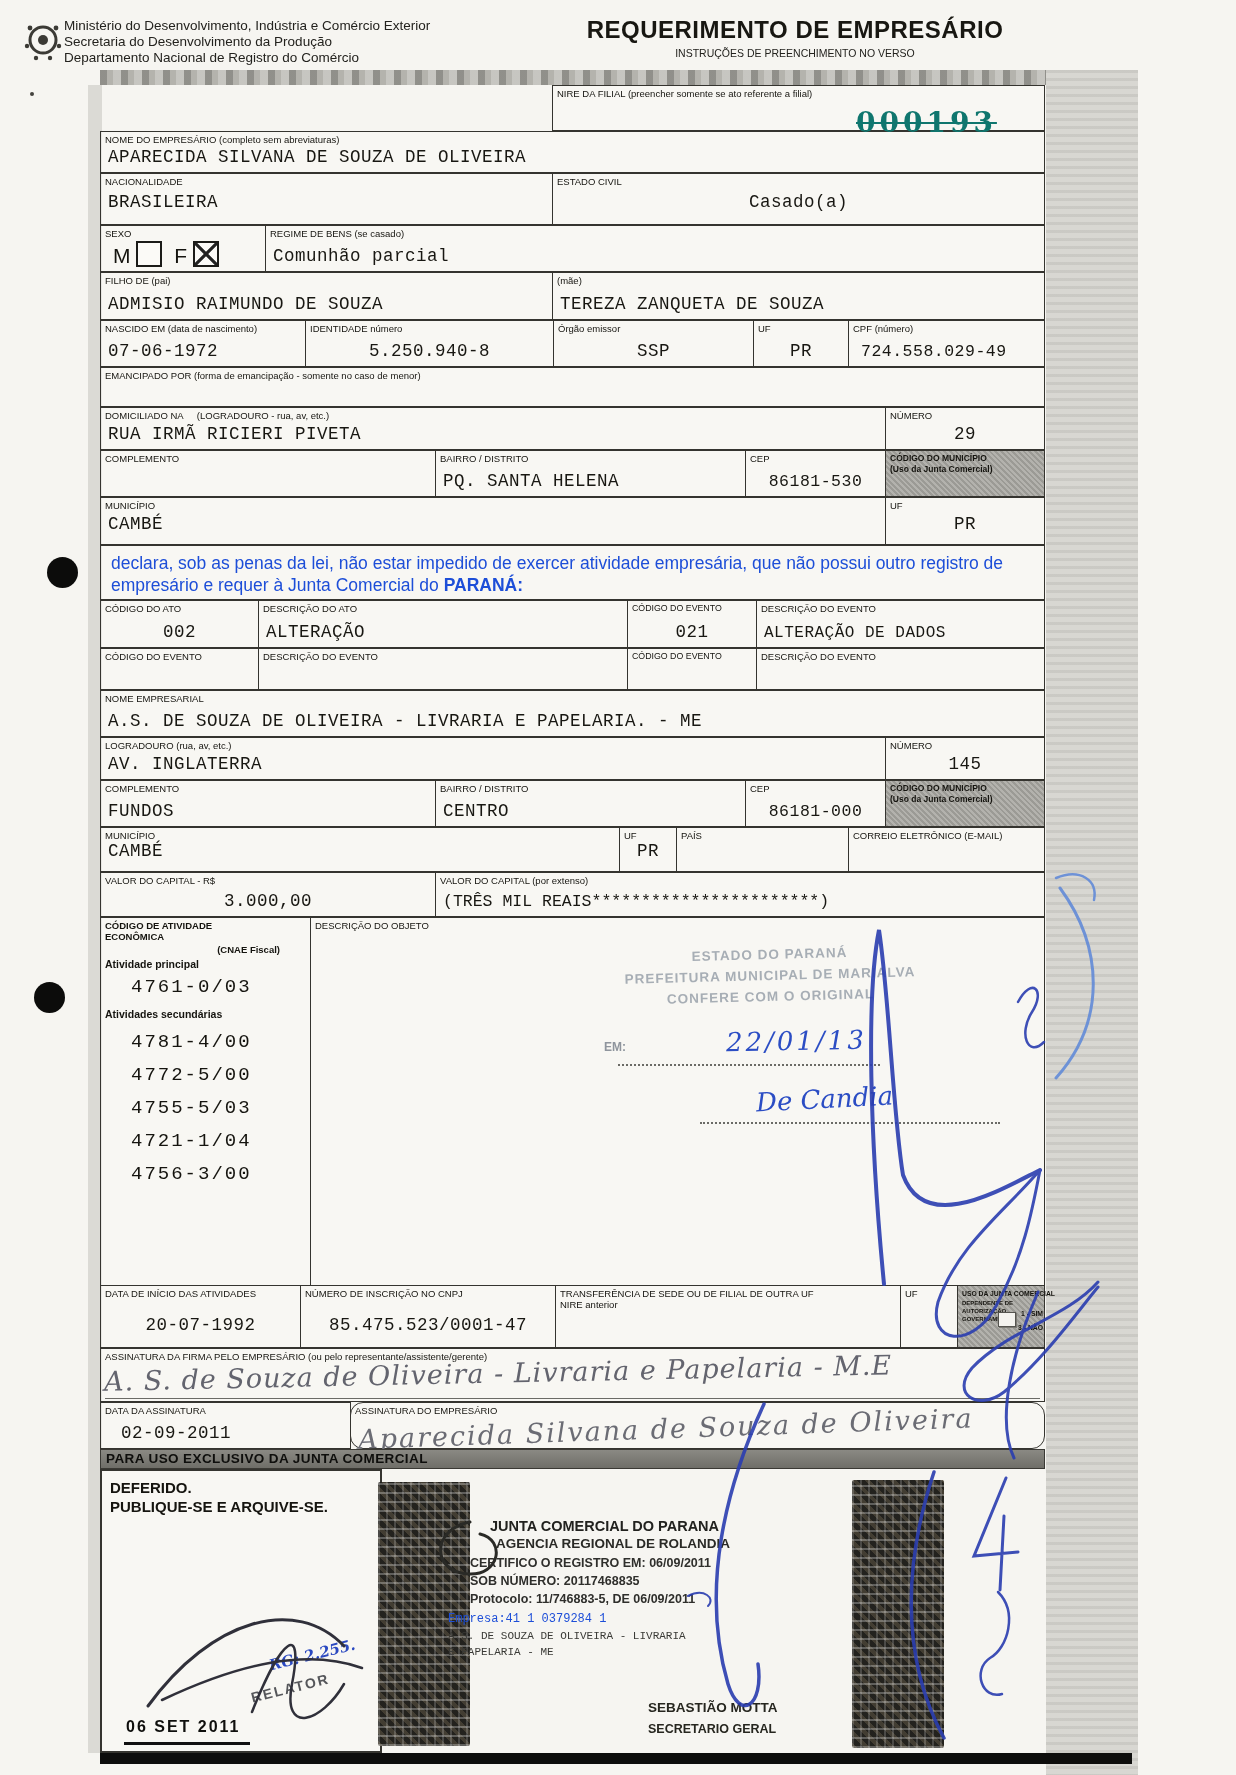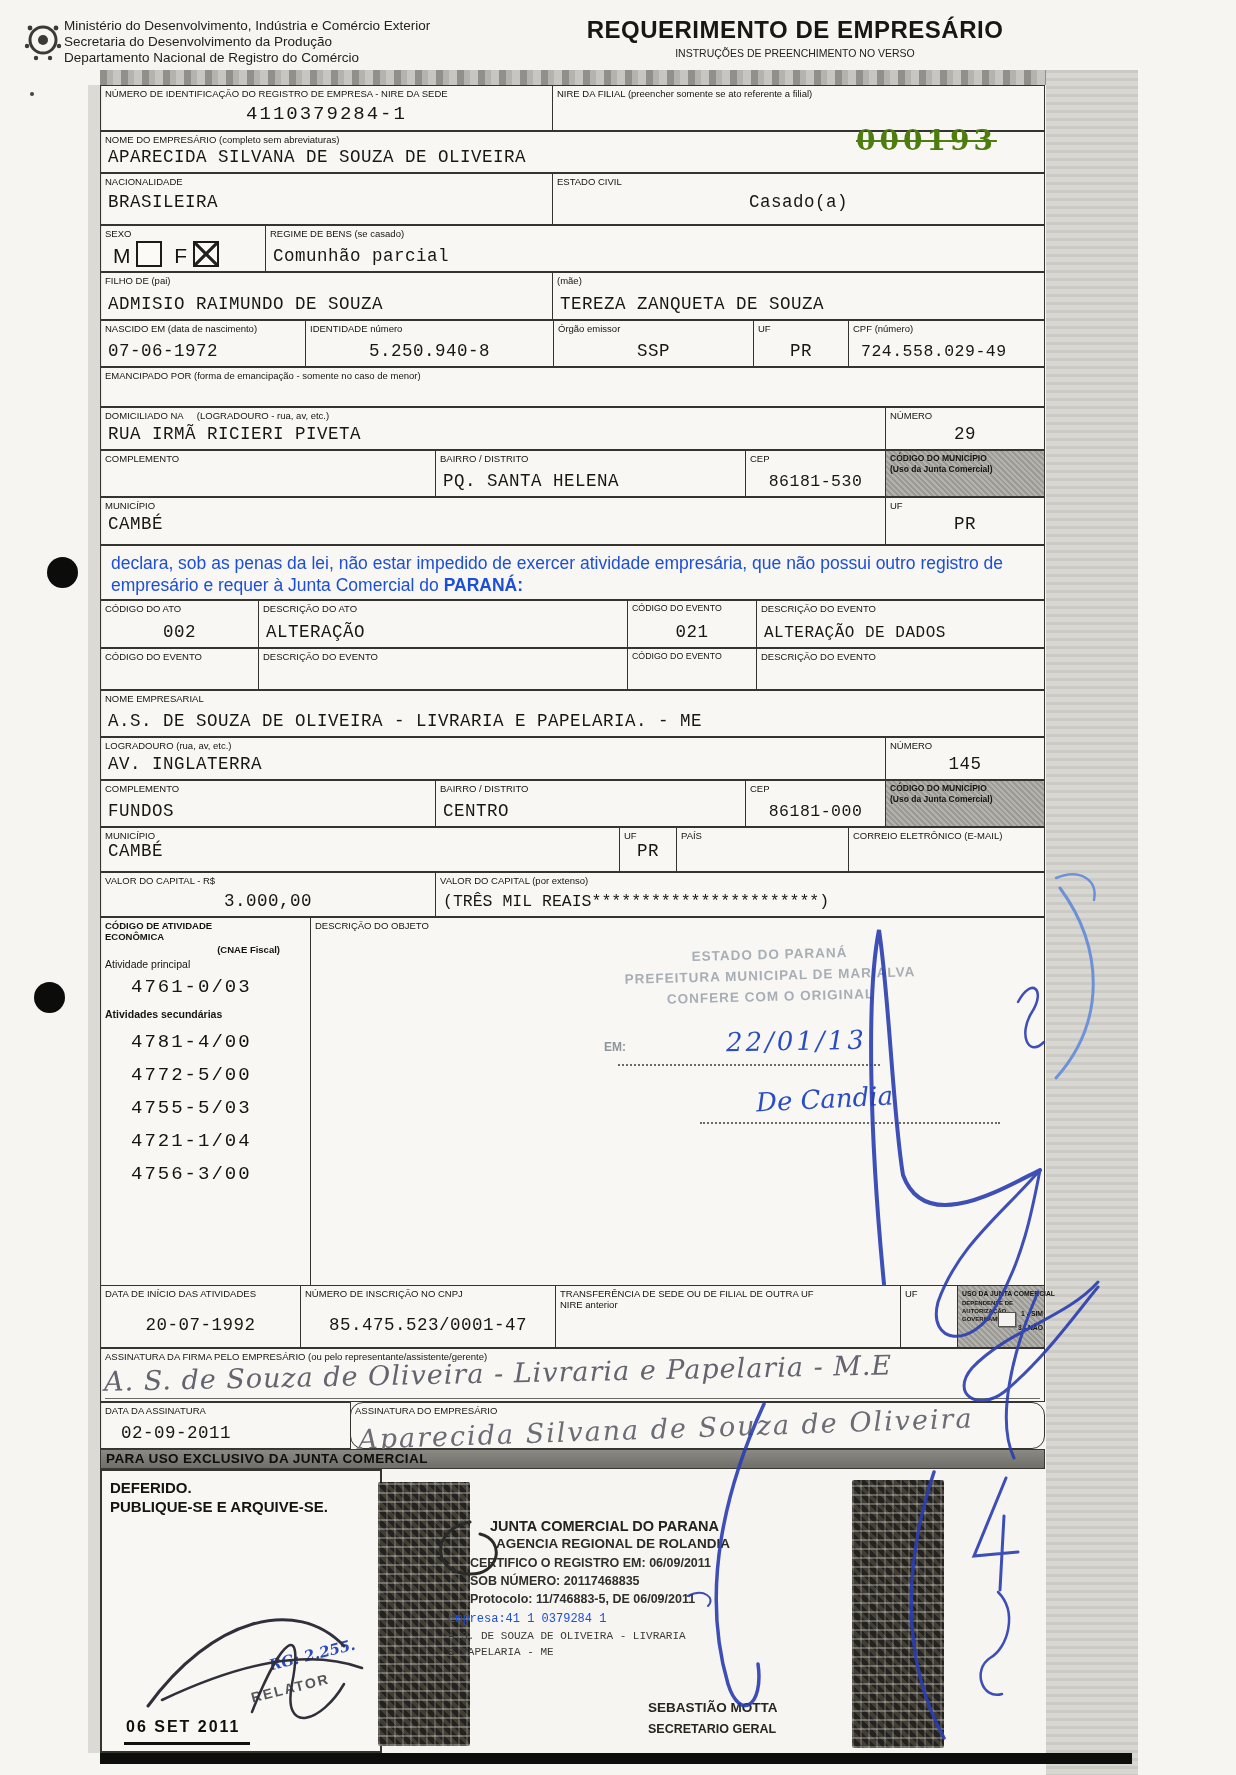--- a/index.html
+++ b/index.html
@@ -48,26 +48,22 @@
   <div class="abs" style="left:555px;top:16px;width:480px;text-align:center;font-size:24px;font-weight:bold;letter-spacing:.5px;color:#181712;">REQUERIMENTO DE EMPRESÁRIO</div>
   <div class="abs" style="left:555px;top:47px;width:480px;text-align:center;font-size:10.5px;color:#23221e;">INSTRUÇÕES DE PREENCHIMENTO NO VERSO</div>
 
   <div class="abs" style="left:100px;top:70px;width:1038px;height:15px;background:#a9a8a2;background-image:repeating-linear-gradient(90deg,rgba(50,50,46,.35) 0 7px,transparent 7px 13px,rgba(255,255,255,.25) 13px 21px);opacity:.85;"></div>
   <div class="abs" style="left:1046px;top:70px;width:92px;height:1705px;background:#d8d7d2;background-image:repeating-linear-gradient(180deg,rgba(120,120,114,.14) 0 3px,transparent 3px 8px);"></div>
   <div class="abs" style="left:88px;top:85px;width:14px;height:1668px;background:#c9c8c3;opacity:.6;"></div>
   <div class="abs" style="left:47px;top:557px;width:31px;height:31px;border-radius:50%;background:#0c0c0b;"></div>
   <div class="abs" style="left:34px;top:982px;width:31px;height:31px;border-radius:50%;background:#0c0c0b;"></div>
   <div class="abs" style="left:30px;top:92px;width:4px;height:4px;border-radius:50%;background:#44433e;"></div>
 
-  <div class="abs" style="left:856px;top:124px;font-family:'DejaVu Serif',serif;font-weight:bold;font-size:28px;letter-spacing:4px;color:#4d7c0f;text-decoration:line-through;z-index:9;">000193</div>
-
-  <div class="c" style="left:100px;top:85px;width:453px;height:46px;">
-    <span class="lb">NÚMERO DE IDENTIFICAÇÃO DO REGISTRO DE EMPRESA - NIRE DA SEDE</span>
-    <div class="v ctr" style="font-size:19px;letter-spacing:2px;">4110379284-1</div>
-  </div>
+  <div class="abs" style="left:856px;top:106px;font-family:'DejaVu Serif',serif;font-weight:bold;font-size:28px;letter-spacing:4px;color:#0f766e;text-decoration:line-through;z-index:9;">000193</div>
+
   <div class="c" style="left:552px;top:85px;width:493px;height:46px;">
     <span class="lb">NIRE DA FILIAL (preencher somente se ato referente a filial)</span>
   </div>
 
   <div class="c" style="left:100px;top:131px;width:945px;height:42px;">
     <span class="lb">NOME DO EMPRESÁRIO (completo sem abreviaturas)</span>
     <div class="v">APARECIDA SILVANA DE SOUZA DE OLIVEIRA</div>
   </div>
 
   <div class="c" style="left:100px;top:173px;width:453px;height:52px;">
@@ -250,21 +246,21 @@
   </div>
   <div class="c" style="left:435px;top:872px;width:610px;height:45px;">
     <span class="lb">VALOR DO CAPITAL (por extenso)</span>
     <div class="v" style="font-size:16.5px;letter-spacing:0;">(TRÊS MIL REAIS***********************)</div>
   </div>
 
   <div class="c" style="left:100px;top:917px;width:211px;height:369px;">
     <span class="lb" style="font-weight:bold;">CÓDIGO DE ATIVIDADE</span>
     <span class="lb2" style="font-weight:bold;">ECONÔMICA</span>
     <span class="lb2" style="font-weight:bold;text-align:right;padding-right:30px;line-height:15px;">(CNAE Fiscal)</span>
-    <span class="lb2" style="font-weight:normal;font-size:10.5px;line-height:14px;">Atividade principal</span>
+    <span class="lb2" style="font-weight:bold;font-size:10.5px;line-height:14px;">Atividade principal</span>
     <div class="abs" style="left:30px;top:58px;font-family:'Liberation Mono',monospace;font-size:19px;letter-spacing:2px;">4761-0/03</div>
     <span class="lb2" style="font-weight:bold;font-size:10.5px;position:absolute;top:91px;text-align:right;">Atividades secundárias</span>
     <div class="abs" style="left:30px;top:113px;font-family:'Liberation Mono',monospace;font-size:19px;letter-spacing:2px;">4781-4/00</div>
     <div class="abs" style="left:30px;top:146px;font-family:'Liberation Mono',monospace;font-size:19px;letter-spacing:2px;">4772-5/00</div>
     <div class="abs" style="left:30px;top:179px;font-family:'Liberation Mono',monospace;font-size:19px;letter-spacing:2px;">4755-5/03</div>
     <div class="abs" style="left:30px;top:212px;font-family:'Liberation Mono',monospace;font-size:19px;letter-spacing:2px;">4721-1/04</div>
     <div class="abs" style="left:30px;top:245px;font-family:'Liberation Mono',monospace;font-size:19px;letter-spacing:2px;">4756-3/00</div>
   </div>
   <div class="c" style="left:310px;top:917px;width:735px;height:369px;">
     <span class="lb">DESCRIÇÃO DO OBJETO</span>

